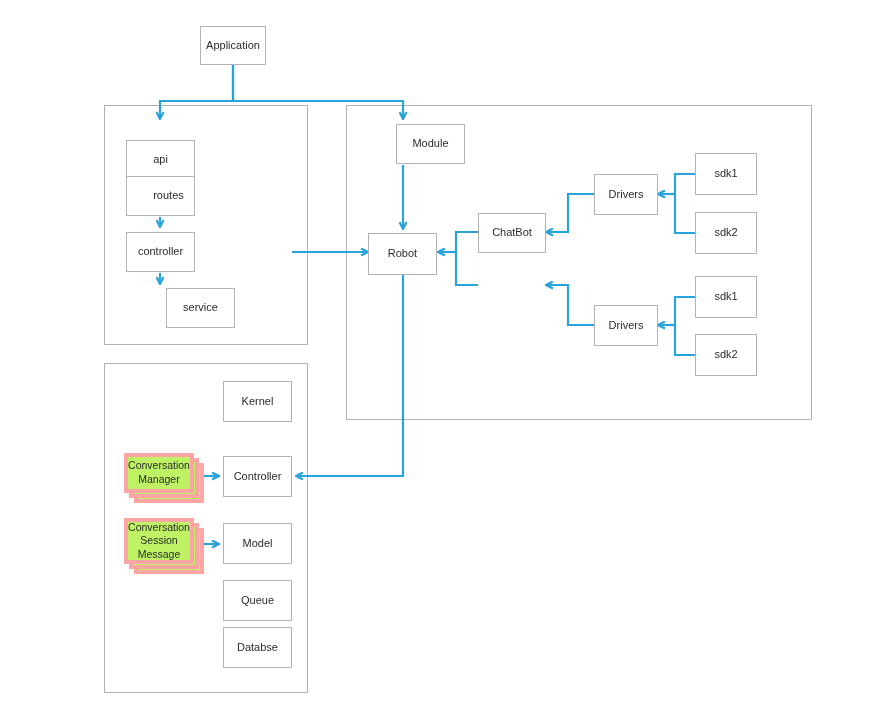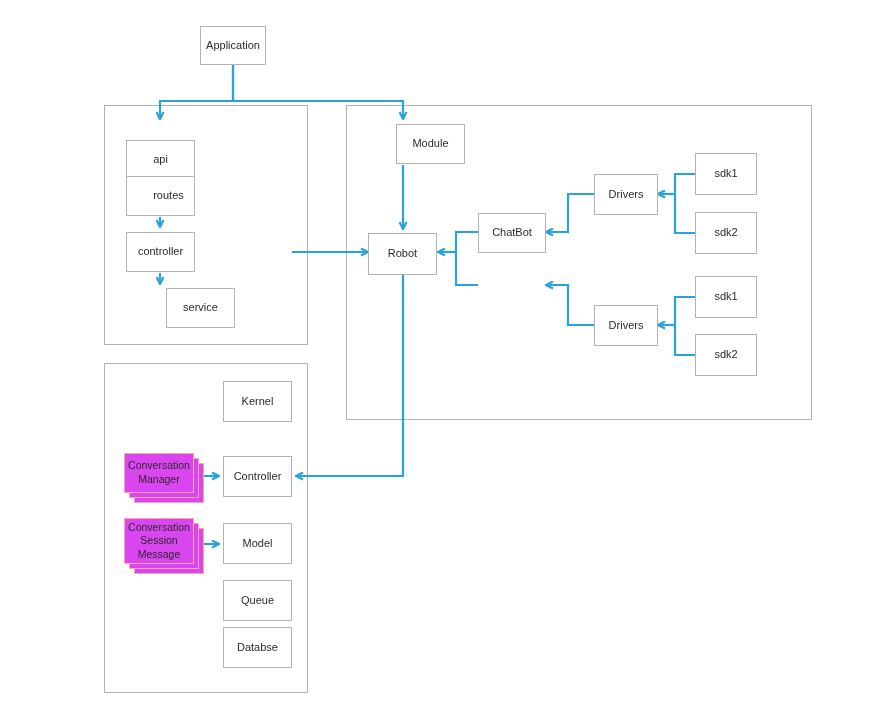--- a/index.html
+++ b/index.html
@@ -4,21 +4,21 @@
 <style>
   html,body{margin:0;padding:0;background:#ffffff;}
   body{width:876px;height:718px;position:relative;overflow:hidden;
        font-family:"Liberation Sans","DejaVu Sans",sans-serif;}
   #canvas{position:absolute;left:0;top:0;width:876px;height:718px;}
   .group{position:absolute;border:1px solid #b3b3b3;background:transparent;box-sizing:border-box;}
   .node{position:absolute;border:1px solid #b3b3b3;background:#ffffff;box-sizing:border-box;
         display:flex;align-items:center;justify-content:center;text-align:center;
         font-size:11px;color:#2b2b2b;line-height:1.25;z-index:5;}
   .stack{position:absolute;z-index:5;}
-  .stack .sheet{position:absolute;border:1px solid #fca5a5;background:#d946ef;box-sizing:border-box;}
+  .stack .sheet{position:absolute;border:4px solid #fca5a5;background:#bef264;box-sizing:border-box;}
   .stack .sheet.s3{left:10px;top:10px;}
   .stack .sheet.s2{left:5px;top:5px;}
   .stack .sheet.s1{left:0;top:0;display:flex;align-items:center;justify-content:center;
                    text-align:center;font-size:10.5px;color:#2b2b2b;line-height:1.3;}
   svg#wires{position:absolute;left:0;top:0;width:876px;height:718px;z-index:3;overflow:visible;}
   svg#wires path,svg#wires line{fill:none;stroke:#29a3dc;stroke-width:2.2;}
 </style>
 </head>
 <body>
 

